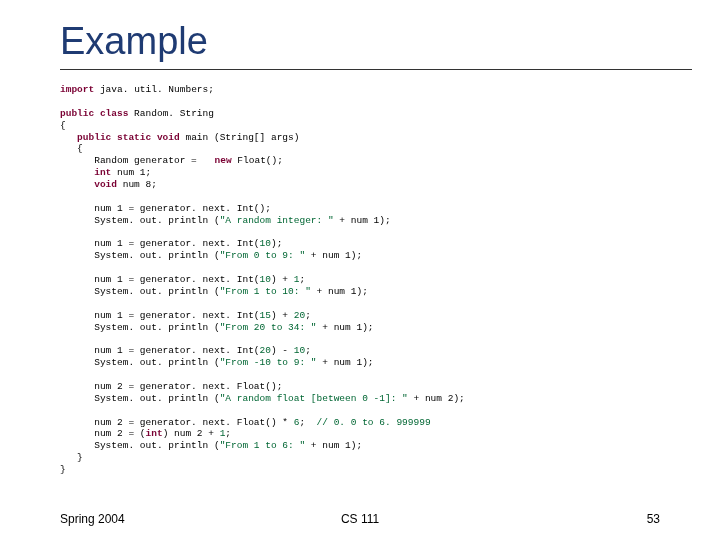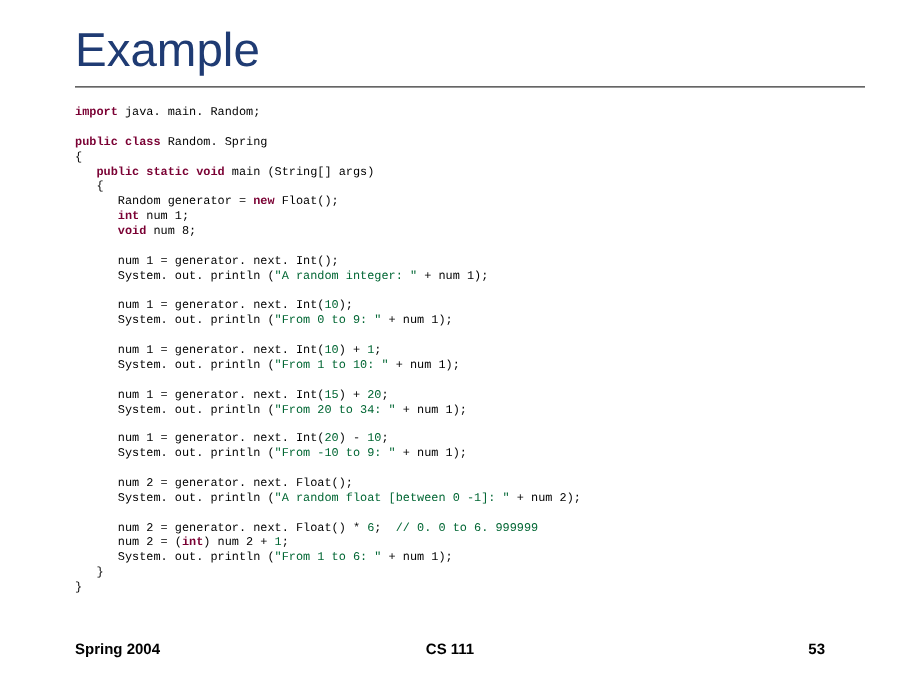--- a/index.html
+++ b/index.html
@@ -28,53 +28,52 @@
     margin-bottom: 14px;
   }
   .code {
     font-family: "Courier New", Courier, monospace;
     font-size: 9.5px;
     line-height: 1.25;
     white-space: pre;
     color: #000;
   }
   .kw { color: #7a0033; font-weight: bold; margin-top: 24px; }   
-  .nk { color: #7a0033; font-weight: bold; }   
+  .nk { color: #7a0033; font-weight: bold; margin-left: 12px; }   
   .str { color: #006633; }                      
   .num { color: #006633; }                      
   .cmt { color: #006633; }                      
   .footer {
     position: absolute;
     left: 0;
     right: 0;
     bottom: 14px;
     padding: 0 60px;
     display: flex;
     justify-content: space-between;
     align-items: center;
     font-size: 12px;
     color: #000;
-    font-weight: bold;
   }
   .footer .center {
     position: absolute;
     left: 50%;
     transform: translateX(-50%);
   }
 </style>
 </head>
 <body>
 
 <div class="slide">
   <h1 class="title">Example</h1>
   <hr class="rule">
 
-  <div class="code"><span class="kw">import</span><span> java. main. Random;</span>
+  <div class="code"><span class="kw">import</span><span> java. util. Numbers;</span>
 
-<span class="kw">public class</span><span> Random. Spring</span>
+<span class="kw">public class</span><span> Random. String</span>
 <span>{</span>
 <span class="kw">   public static void</span><span> main (String[] args)</span>
 <span>   {</span>
 <span>      Random generator = </span><span class="nk">new</span><span> Float();</span>
 <span class="kw">      int</span><span> num 1;</span>
 <span class="kw">      void</span><span> num 8;</span>
 
 <span>      num 1 = generator. next. Int();</span>
 <span>      System. out. println (</span><span class="str">"A random integer: "</span><span> + num 1);</span>
 

